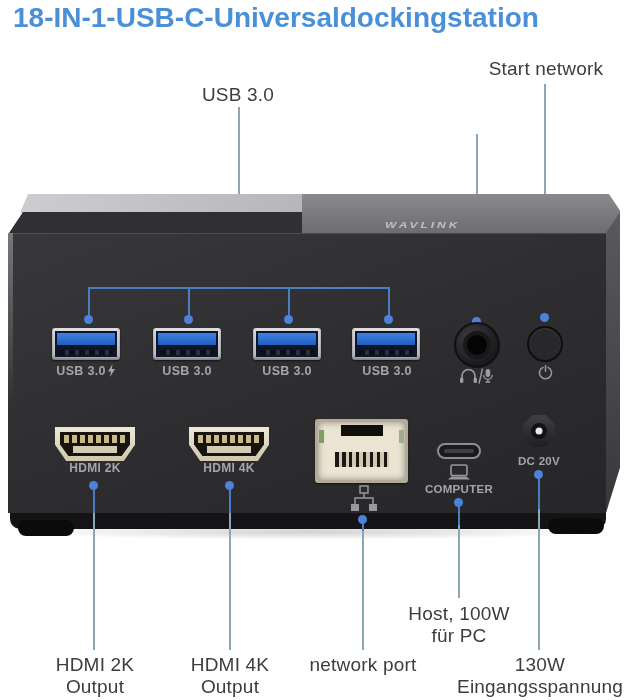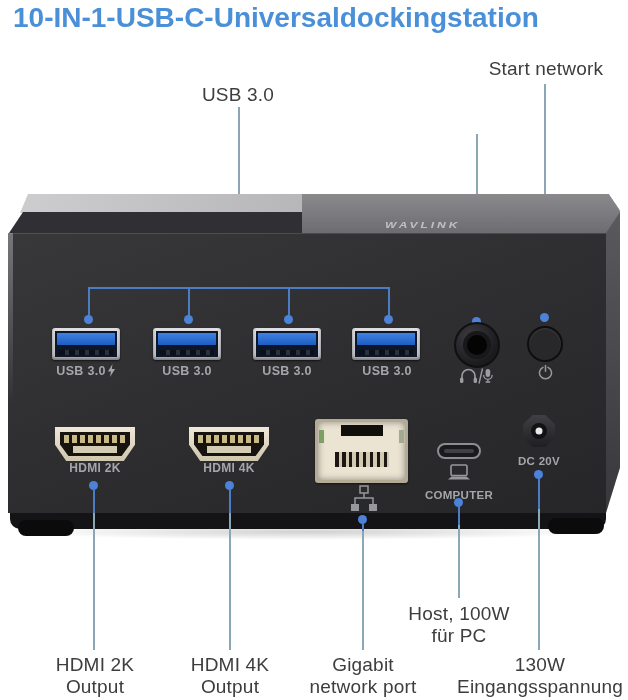--- a/index.html
+++ b/index.html
@@ -88,21 +88,21 @@
   .pwr{position:absolute;left:527px;top:326px;width:36px;height:36px;border-radius:50%;
     background:#28282b;border:2px solid #0e0e10;box-sizing:border-box;
     box-shadow:inset 0 1px 2px rgba(255,255,255,.10);}
   .icon{position:absolute;}
 </style>
 </head>
 <body>
 
 <div class="canvas">
 
-  <div class="title">10-IN-1-USB-C-Universaldockingstation</div>
+  <div class="title">18-IN-1-USB-C-Universaldockingstation</div>
 
   <div class="lbl" style="left:188px;top:84px;width:100px;">USB 3.0</div>
   <div class="lbl" style="left:481px;top:58px;width:130px;">Start network</div>
 
   <div class="vline" style="left:238px;top:107px;height:181px;background:linear-gradient(to bottom,#8ba7b6 0px,#8ba7b6 100px,#4a7dc4 100px);"></div>
   <div class="vline" style="left:476px;top:134px;height:188px;background:linear-gradient(to bottom,#8ba7b6 0px,#8ba7b6 62px,#4a7dc4 62px);"></div>
   <div class="vline" style="left:544px;top:84px;height:234px;background:linear-gradient(to bottom,#8ba7b6 0px,#8ba7b6 112px,#4a7dc4 112px);"></div>
 
   <div class="dev-shadow"></div>
   <div class="top-tray"></div>
@@ -209,21 +209,21 @@
   </svg>
   <div class="dot" style="left:358px;top:515px;"></div>
 
   <div class="usbc">
     <div class="slot"></div>
   </div>
   <svg class="icon" style="left:446px;top:464px;" width="26" height="17" viewBox="0 0 26 17">
     <rect x="5" y="1" width="16" height="10.5" rx="1.5" fill="none" stroke="#97989b" stroke-width="1.6"></rect>
     <path d="M2 15.5 h22 l-3.5 -3 h-15 z" fill="#97989b"></path>
   </svg>
-  <div class="plabel" style="left:419px;top:483px;width:80px;font-size:11.5px;margin-top:6px;">COMPUTER</div>
+  <div class="plabel" style="left:419px;top:483px;width:80px;font-size:11.5px;">COMPUTER</div>
   <div class="dot" style="left:454px;top:498px;"></div>
 
   <div class="dcjack">
     <div class="mid"></div>
     <div class="pinhole"></div>
   </div>
   <div class="plabel" style="left:509px;top:455px;width:60px;font-size:11.5px;">DC 20V</div>
   <div class="dot" style="left:534px;top:470px;"></div>
 
   <div class="vline" style="left:93px;top:490px;height:160px;background:linear-gradient(to bottom,#4a7dc4 0px,#4a7dc4 23px,#8ba7b6 23px);"></div>
@@ -234,21 +234,20 @@
 
   <div class="lbl" style="left:35px;top:654px;width:120px;">
     <div>HDMI 2K</div>
     <div>Output</div>
   </div>
   <div class="lbl" style="left:170px;top:654px;width:120px;">
     <div>HDMI 4K</div>
     <div>Output</div>
   </div>
   <div class="lbl" style="left:293px;top:654px;width:140px;">
-    <div>Gigabit</div>
     <div>network port</div>
   </div>
   <div class="lbl" style="left:399px;top:603px;width:120px;">
     <div>Host, 100W</div>
     <div>für PC</div>
   </div>
   <div class="lbl" style="left:450px;top:654px;width:180px;">
     <div>130W</div>
     <div>Eingangsspannung</div>
   </div>

